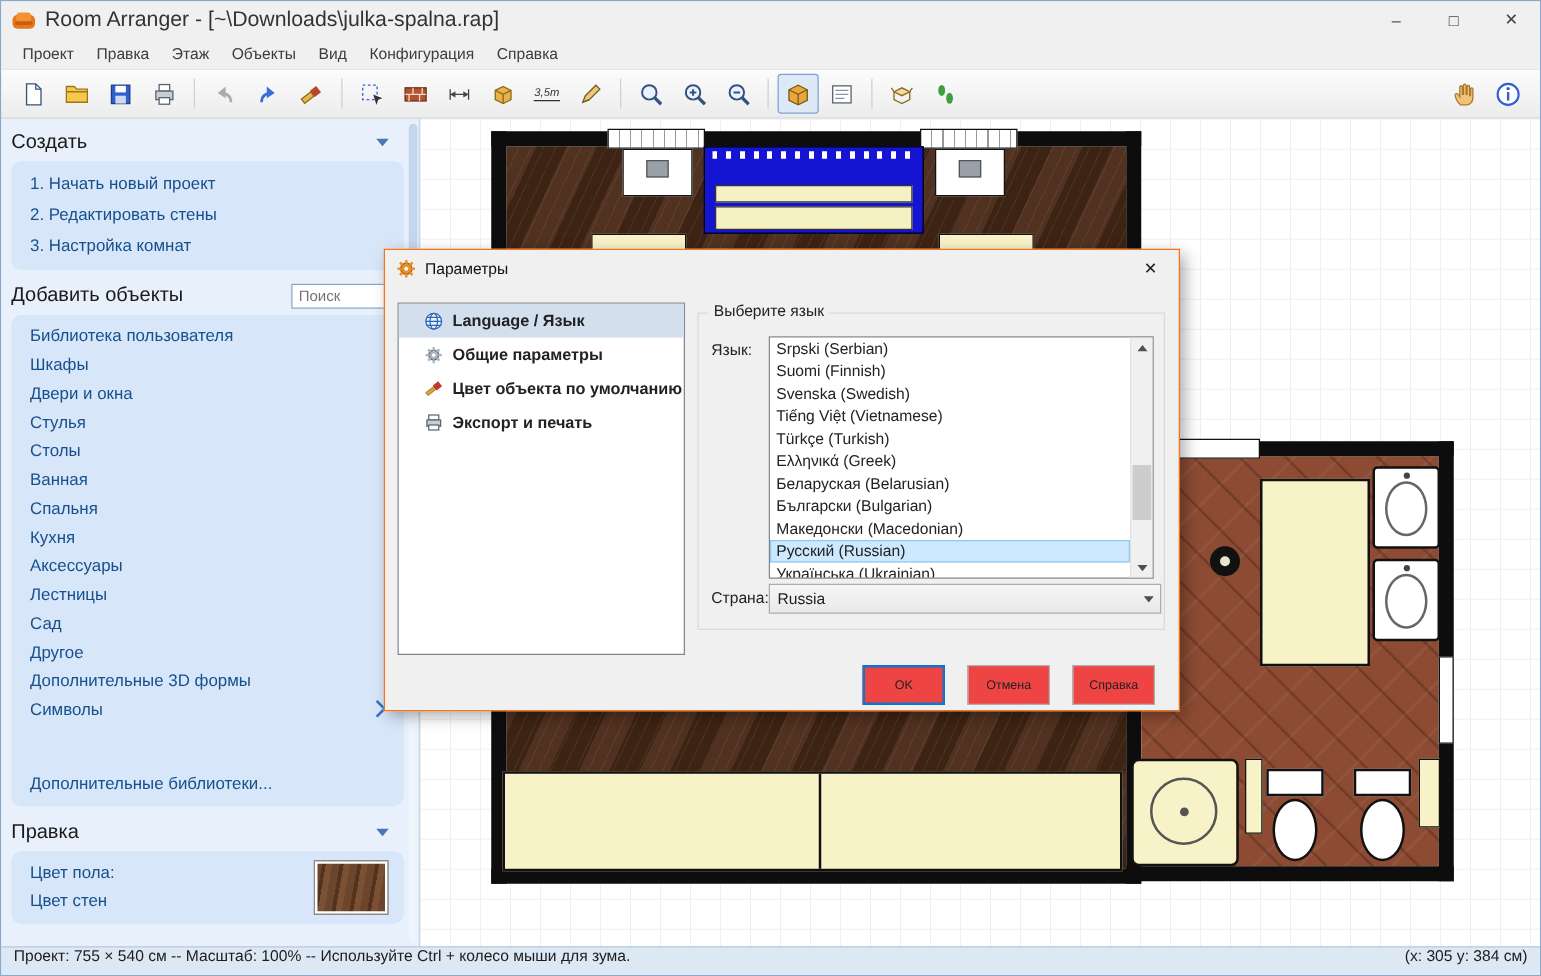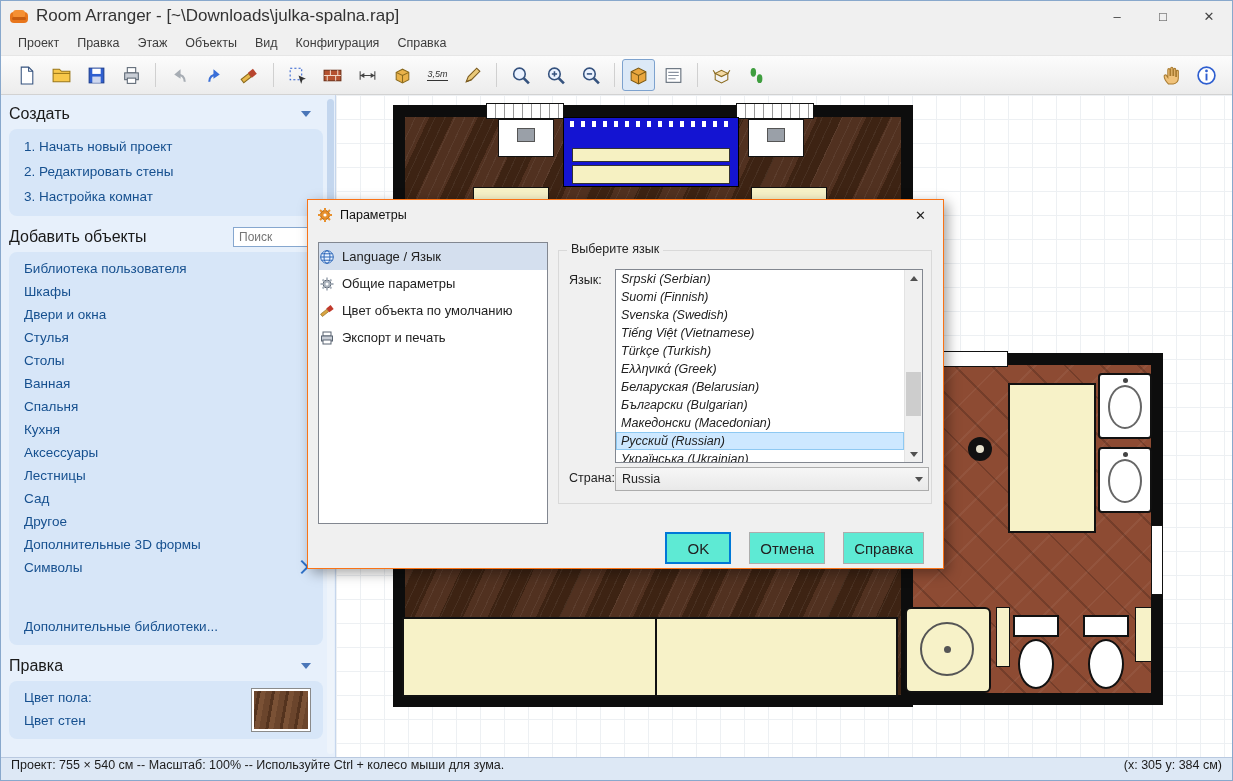--- a/index.html
+++ b/index.html
@@ -66,40 +66,40 @@
   .oval{border-radius:50%;}
 
   
   .dialog{position:absolute;left:306px;top:198px;width:635px;height:368px;background:#f0f0f0;
     border:1px solid #f97316;box-shadow:4px 4px 12px rgba(0,0,0,.35);z-index:40;}
   .dlg-title{height:30px;display:flex;align-items:center;padding-left:9px;}
   .dlg-title svg{width:16px;height:16px;}
   .dlg-title-text{margin-left:7px;font-size:12.5px;color:#111;}
   .dlg-close{margin-left:auto;width:45px;height:30px;display:flex;align-items:center;justify-content:center;font-size:13px;color:#222;}
   .cat-list{position:absolute;left:10px;top:42px;width:228px;height:280px;background:#fff;border:1px solid #828790;}
-  .cat-row{height:27px;display:flex;align-items:center;padding-left:0;font-size:13px;gap:7px;white-space:nowrap;}
+  .cat-row{height:27px;display:flex;align-items:center;padding-left:20px;font-size:13px;gap:7px;white-space:nowrap;font-weight:bold;}
   .cat-row svg{width:16px;height:16px;flex:0 0 auto;}
   .cat-row.sel{background:#d4dfee;}
   .grp{position:absolute;left:250px;top:50px;width:372px;height:252px;border:1px solid #d9d9d9;}
   .grp-legend{position:absolute;top:-9px;left:8px;background:#f0f0f0;padding:0 4px;font-size:12.5px;}
   .grp-label{position:absolute;left:10px;font-size:12.5px;}
-  .lang-list{position:absolute;left:56px;top:18px;width:306px;height:192px;background:#fff;border:1px solid #828790;overflow:hidden;font-style:italic;}
+  .lang-list{position:absolute;left:56px;top:18px;width:306px;height:192px;background:#fff;border:1px solid #828790;overflow:hidden;}
   .lang-row{height:18px;line-height:18px;font-size:12.5px;padding-left:5px;margin-right:18px;white-space:nowrap;}
   .lang-row.sel{background:#cde8ff;box-shadow:inset 0 0 0 1px #8ec9f2;}
   .lang-scroll{position:absolute;right:0;top:0;bottom:0;width:17px;background:#f0f0f0;border-left:1px solid #e3e3e3;}
   .scroll-btn{height:16px;display:flex;align-items:center;justify-content:center;}
   .scroll-btn.bottom{position:absolute;bottom:0;left:0;right:0;}
   .tri-up{width:0;height:0;border-left:4px solid transparent;border-right:4px solid transparent;border-bottom:5px solid #505050;}
   .tri-down{width:0;height:0;border-left:4px solid transparent;border-right:4px solid transparent;border-top:5px solid #505050;}
   .scroll-thumb{position:absolute;left:1px;right:1px;top:102px;height:44px;background:#cdcdcd;}
   .combo{position:absolute;left:56px;top:216px;width:306px;height:22px;background:linear-gradient(#f6f6f6,#e9e9e9);
     border:1px solid #acacac;display:flex;align-items:center;padding-left:6px;font-size:12.5px;}
   .combo-btn{margin-left:auto;width:18px;height:100%;display:flex;align-items:center;justify-content:center;}
   .dlg-buttons{position:absolute;right:19px;top:332px;display:flex;gap:18px;}
-  .btn{min-width:66px;height:22px;background:#5eead4;border:1px solid #adadad;font-size:15px;
+  .btn{min-width:66px;height:22px;background:#ef4444;border:1px solid #adadad;font-size:10px;
     display:flex;align-items:center;justify-content:center;padding:15px 10px;box-sizing:border-box;}
   .btn.default{border:1px solid #0078d7;box-shadow:inset 0 0 0 1px #0078d7;}
 </style>
 </head>
 <body>
 
 <div class="window">
 
   <div class="titlebar">
     <svg class="app-icon" viewBox="0 0 20 15">

